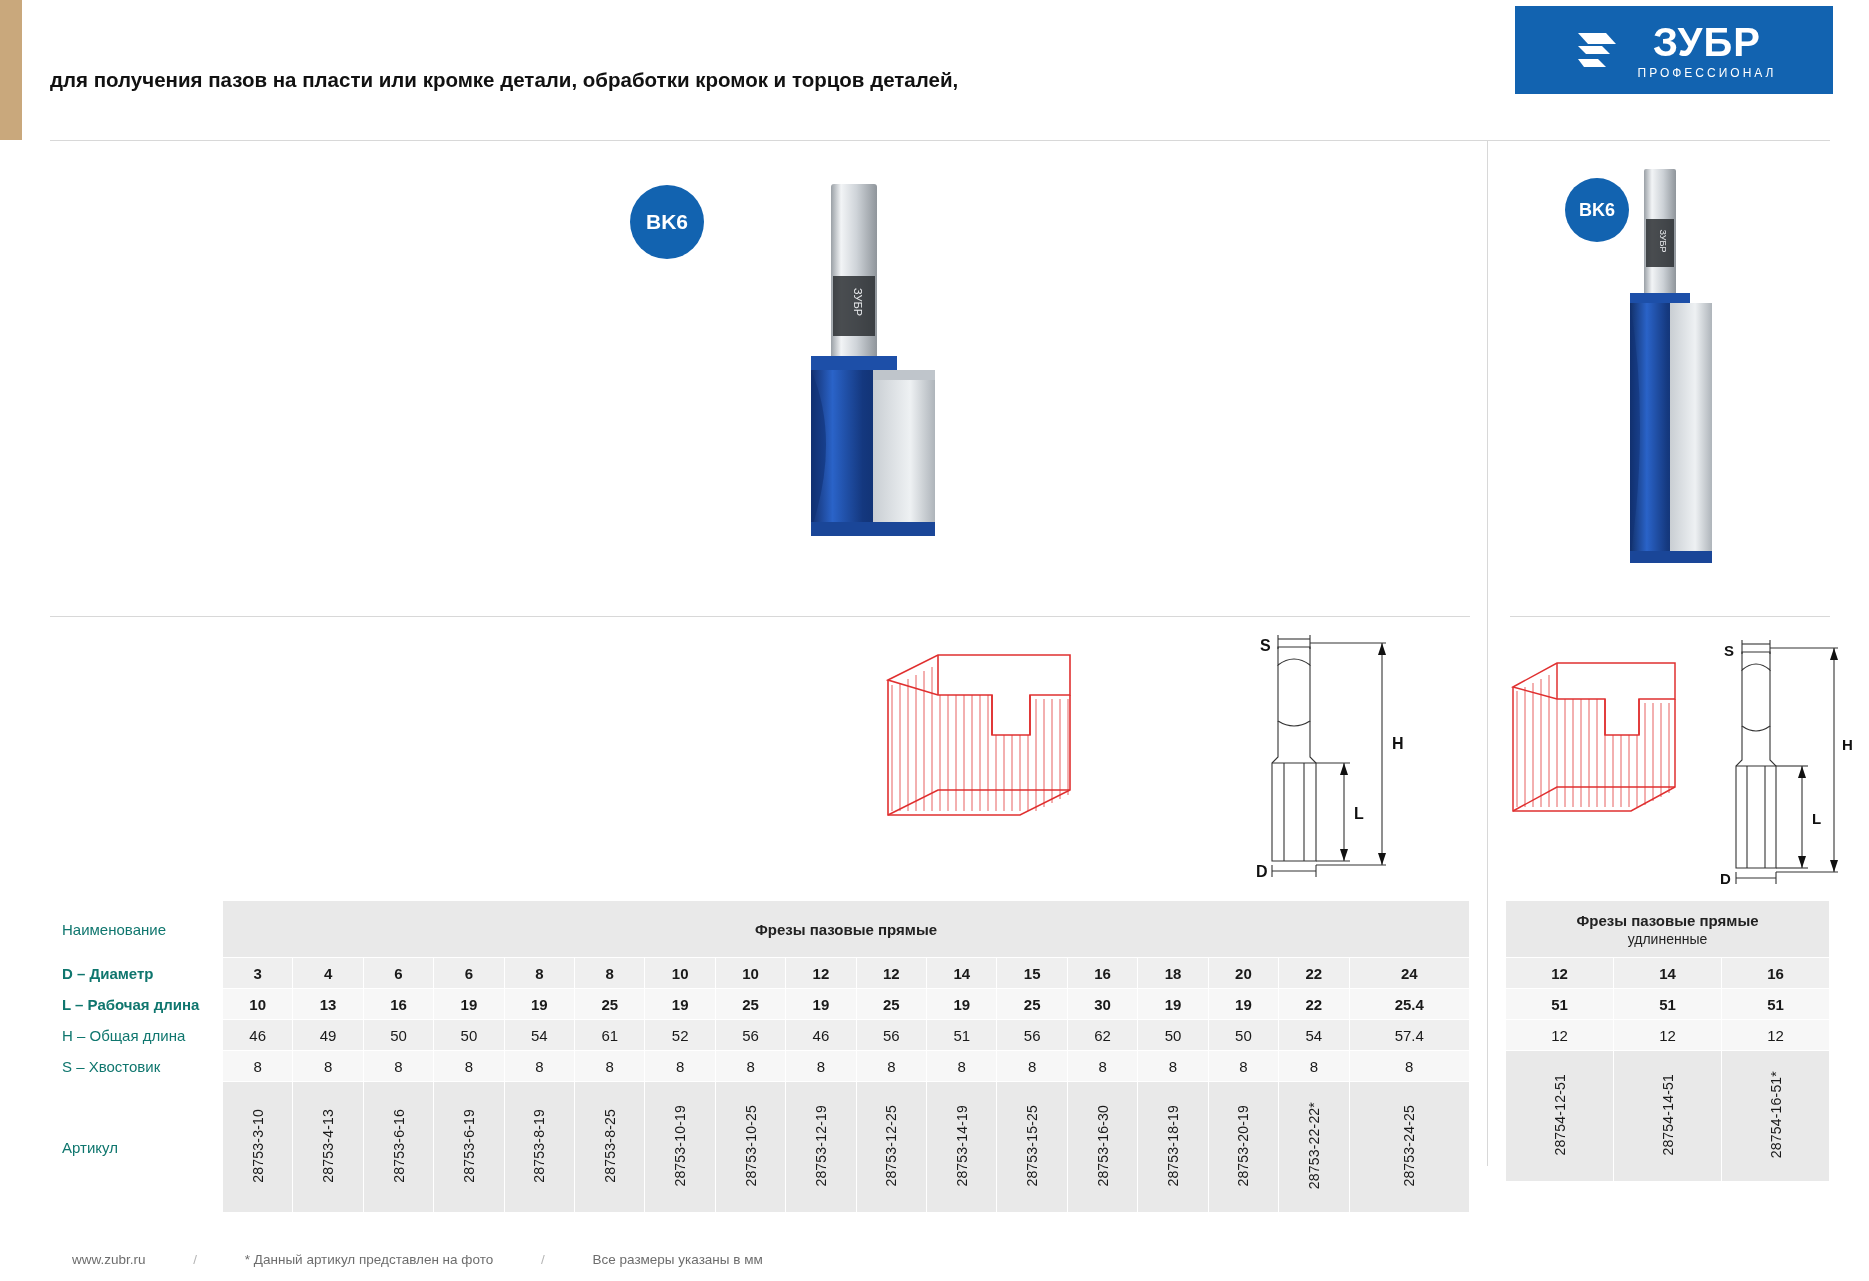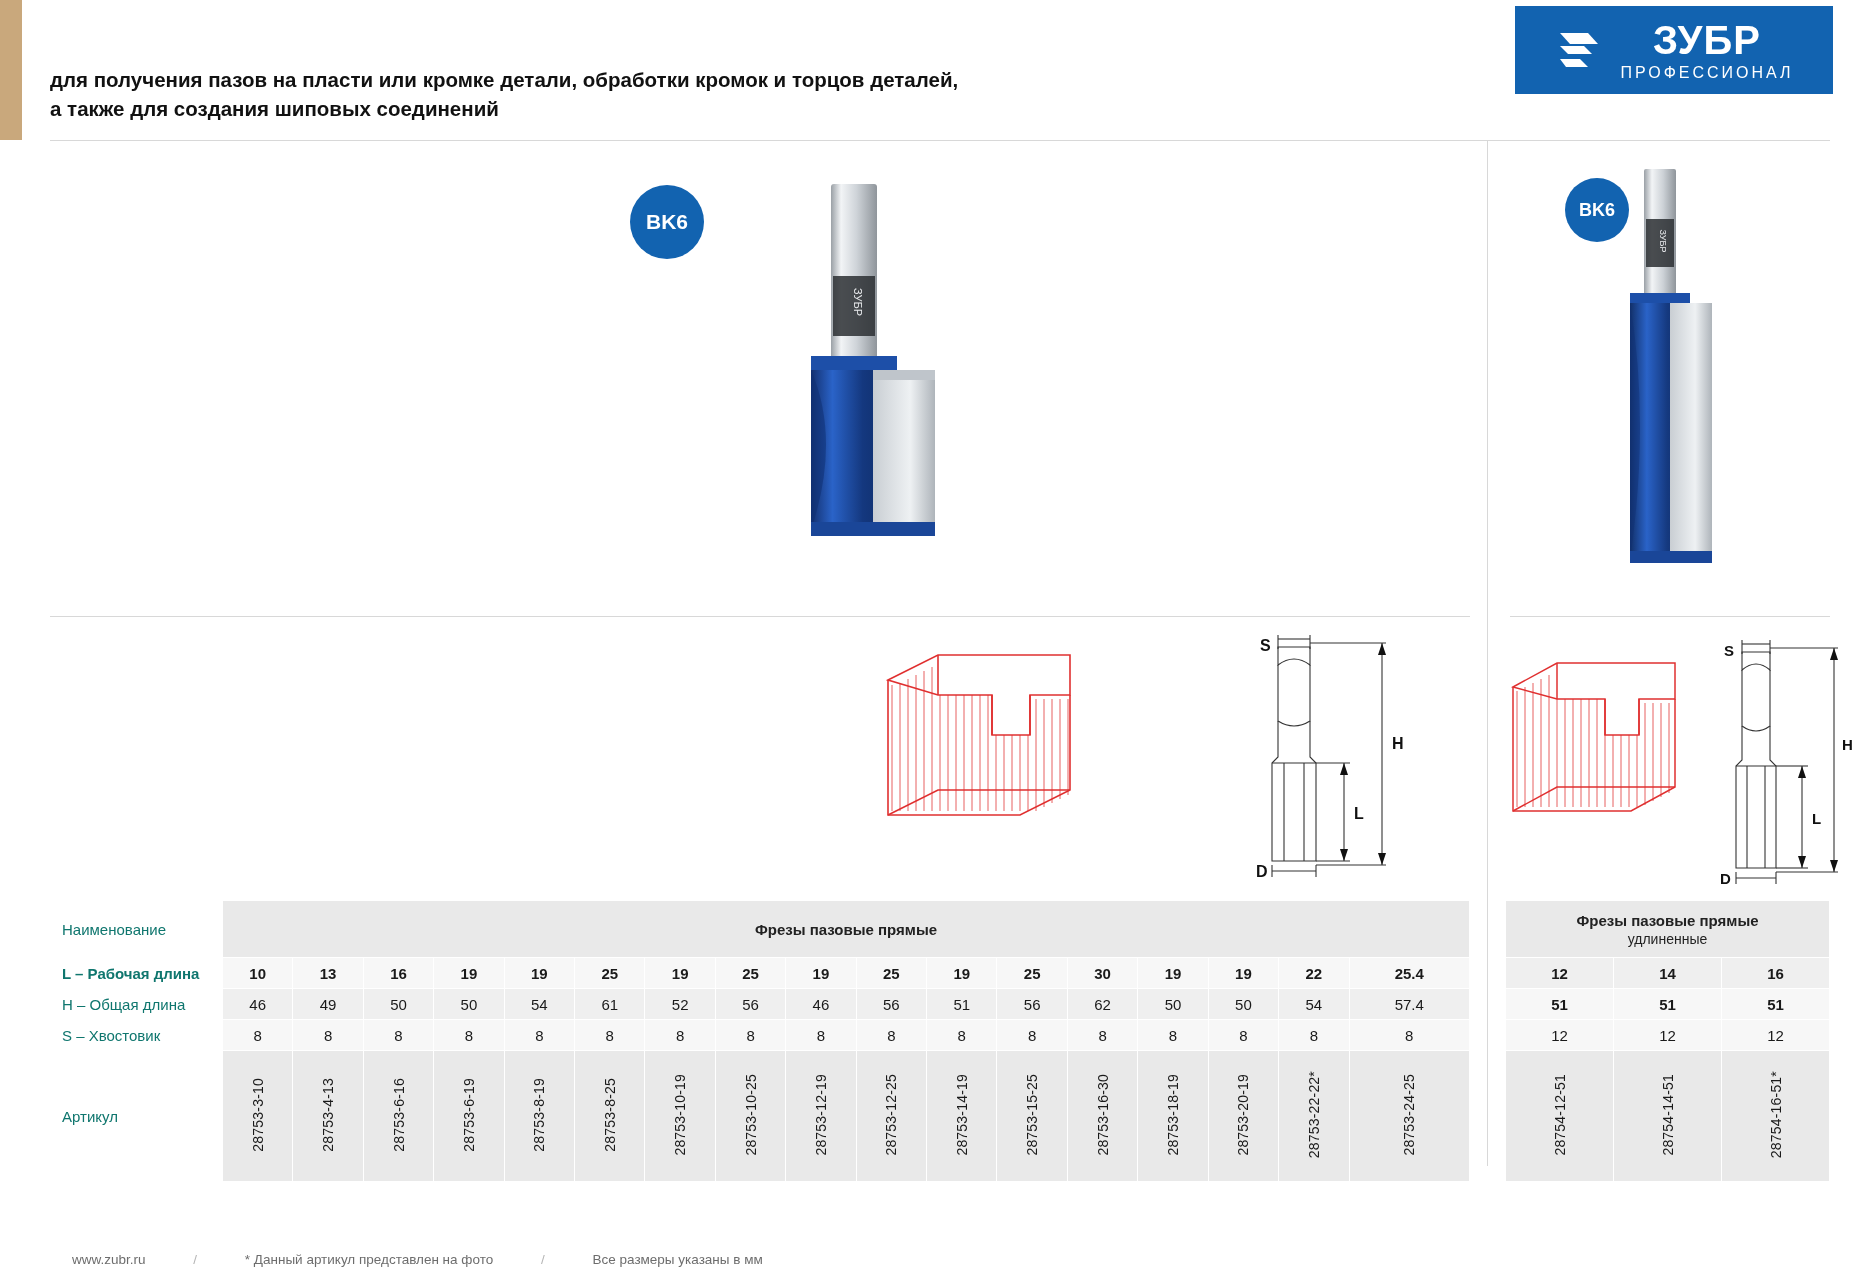--- a/index.html
+++ b/index.html
@@ -31,21 +31,21 @@
     margin-top:11px;
   }
   .logo-box{
     position:absolute;right:36px;top:6px;width:318px;height:88px;
     background:#1263b0;display:flex;align-items:center;justify-content:center;
   }
   .logo-inner{display:flex;align-items:center;gap:14px;}
   .logo-mark{width:52px;height:52px;position:relative;}
   .logo-text{display:flex;flex-direction:column;align-items:center;line-height:1;}
   .logo-name{color:#fff;font-size:40px;font-weight:bold;letter-spacing:1px;}
-  .logo-sub{color:#fff;font-size:16px;letter-spacing:3.0px;margin-top:5px;}
+  .logo-sub{color:#fff;font-size:12px;letter-spacing:3.0px;margin-top:5px;}
   
   .hr{position:absolute;height:1px;background:#d8d8d8;}
   .vline{position:absolute;width:1px;background:#d8d8d8;}
   
   .badge{
     position:absolute;border-radius:50%;background:#1263b0;color:#fff;
     display:flex;align-items:center;justify-content:center;
     font-weight:bold;
   }
   .tool{position:absolute;}
@@ -85,21 +85,20 @@
   .footer .sep{color:#b6b6b6;}
 </style>
 </head>
 <body>
 
 <div class="left-stripe"></div>
 
 <div class="header">
   <div class="subtitle">
     <div>для получения пазов на пласти или кромке детали, обработки кромок и торцов деталей,</div>
-    <div>а также для создания шиповых соединений</div>
   </div>
 
   <div class="logo-box">
     <div class="logo-inner">
       <span class="logo-mark">
         <svg width="52" height="52" viewBox="0 0 52 52">
           <path d="M6 9 H34 L44 20 H16 Z" fill="#ffffff"></path>
           <path d="M6 22 H30 L38 30 H14 Z" fill="#ffffff"></path>
           <path d="M6 35 H26 L34 43 H12 Z" fill="#ffffff"></path>
         </svg>
@@ -334,20 +333,40 @@
   <text x="20" y="254" font-size="15" font-weight="bold" font-family="Liberation Sans, sans-serif" fill="#111">D</text>
 </svg>
 
 <table class="tbl" id="table-main" style="left:50px;top:900px;width:1420px;">
     <tbody>
       <tr>
         <td class="rowlabel" style="width:160px;height:56px;">Наименование</td>
         <td class="grp-head" colspan="17">Фрезы пазовые прямые</td>
       </tr>
       <tr class="r-d">
+        <td class="rowlabel" style="height:30px;">D – Диаметр</td>
+        <td class="shade-a">3</td>
+        <td class="shade-a">4</td>
+        <td class="shade-a">6</td>
+        <td class="shade-a">6</td>
+        <td class="shade-a">8</td>
+        <td class="shade-a">8</td>
+        <td class="shade-a">10</td>
+        <td class="shade-a">10</td>
+        <td class="shade-a">12</td>
+        <td class="shade-a">12</td>
+        <td class="shade-a">14</td>
+        <td class="shade-a">15</td>
+        <td class="shade-a">16</td>
+        <td class="shade-a">18</td>
+        <td class="shade-a">20</td>
+        <td class="shade-a">22</td>
+        <td class="shade-a">24</td>
+      </tr>
+      <tr class="r-d">
         <td class="rowlabel" style="height:30px;">L – Рабочая длина</td>
         <td class="shade-b">10</td>
         <td class="shade-b">13</td>
         <td class="shade-b">16</td>
         <td class="shade-b">19</td>
         <td class="shade-b">19</td>
         <td class="shade-b">25</td>
         <td class="shade-b">19</td>
         <td class="shade-b">25</td>
         <td class="shade-b">19</td>

